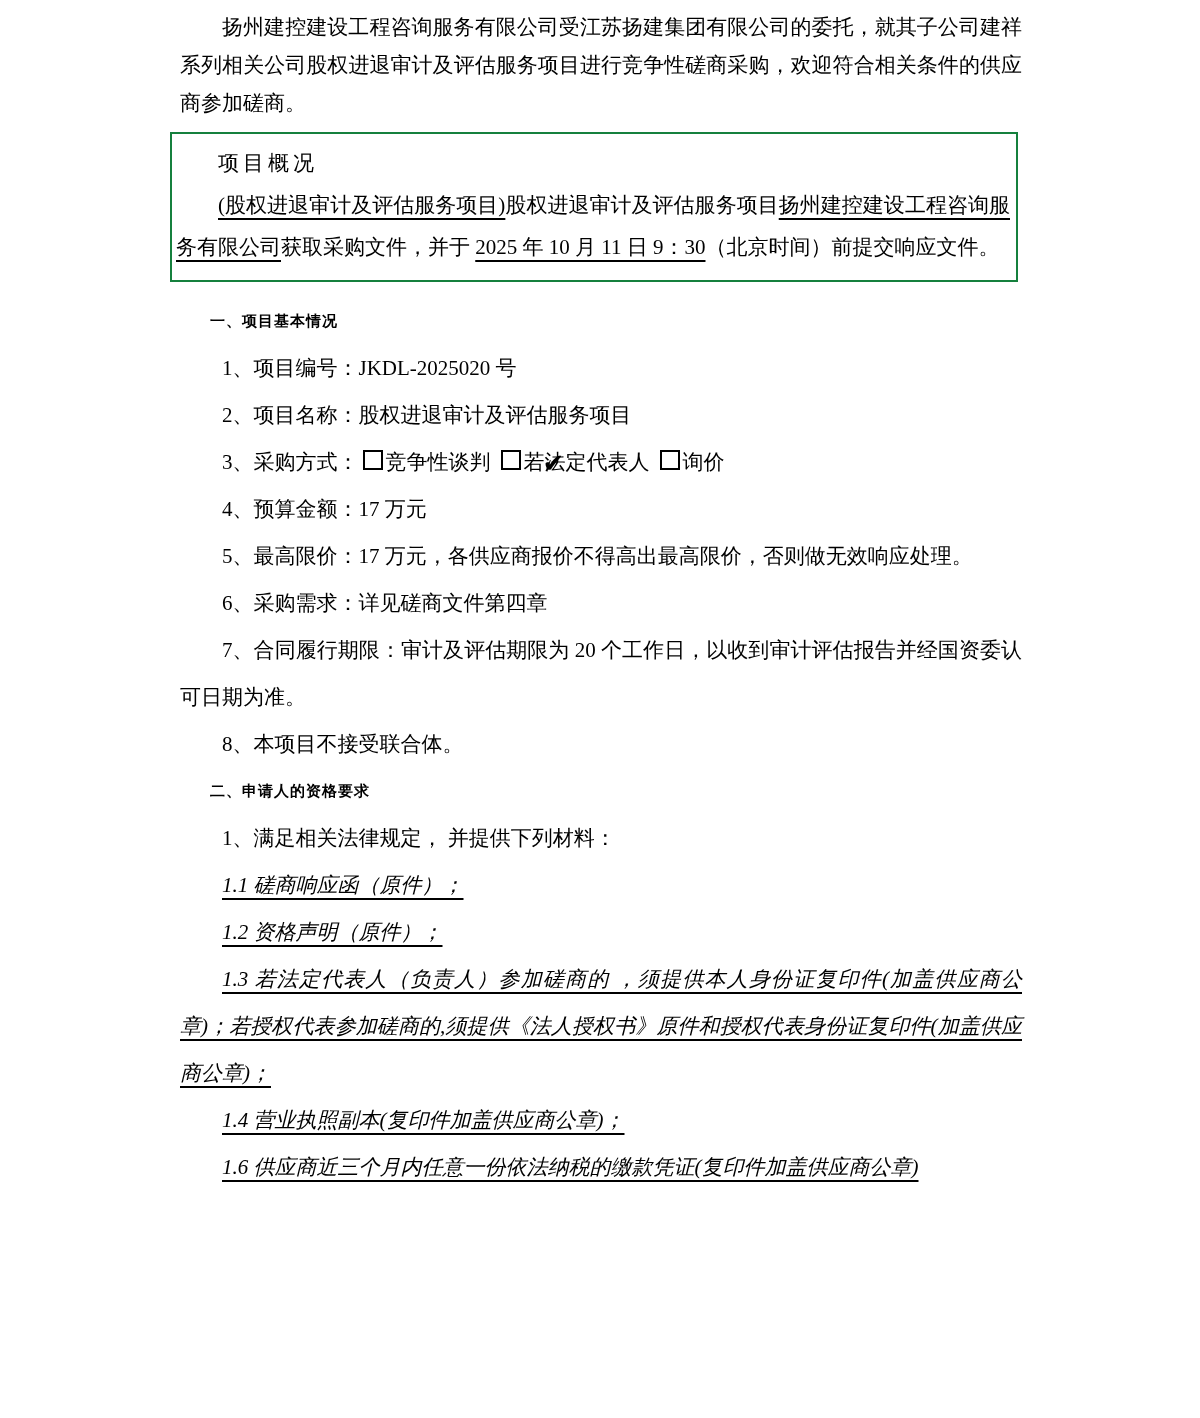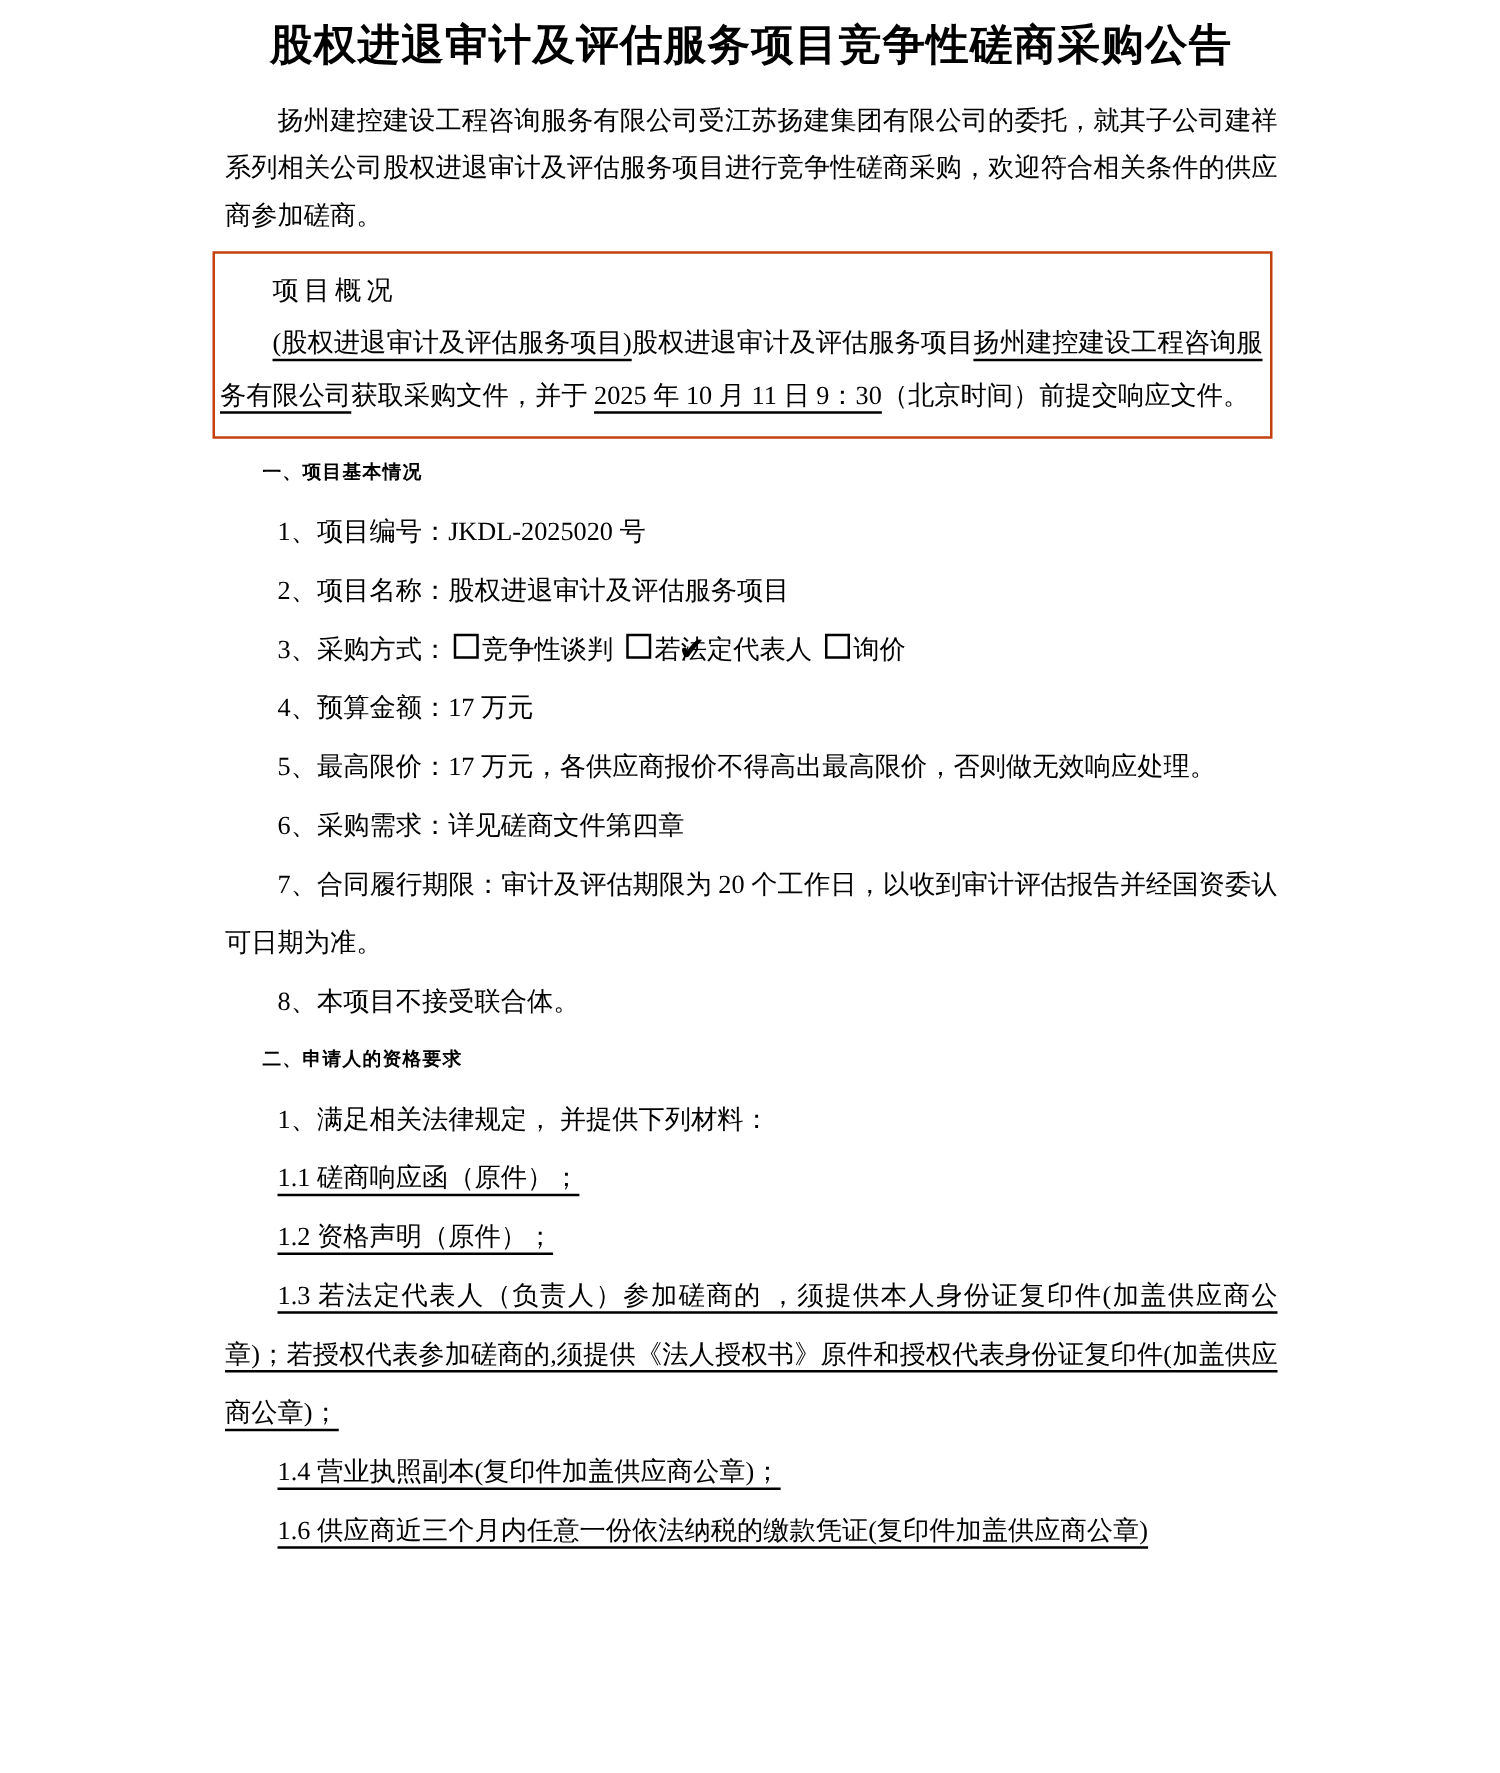--- a/index.html
+++ b/index.html
@@ -27,23 +27,23 @@
   }
   p { margin: 0; }
   .body-par {
     font-size: 21px;
     line-height: 38px;
     text-align: justify;
     text-justify: inter-character;
   }
   .indent { text-indent: 2em; }
   .overview-box {
-    border: 2px solid #c2410c;
+    border: 2px solid #15803d;
     width: 848px;
-    margin: 10px 0 4px -10px;
+    margin: 10px 0 16px -10px;
     padding: 8px 6px 12px 4px;
     box-sizing: border-box;
   }
   .box-par {
     font-size: 21px;
     line-height: 42px;
     text-align: justify;
     text-justify: inter-character;
   }
   .box-heading { letter-spacing: 4px; }
@@ -61,20 +61,21 @@
     letter-spacing: 1px;
   }
   .item {
     font-size: 21px;
     line-height: 47px;
     text-align: justify;
     text-justify: inter-character;
     text-indent: 2em;
   }
   .emph {
+    font-style: italic;
     text-decoration: underline;
     text-underline-offset: 6px;
     text-decoration-thickness: 1.5px;
   }
   .cbox {
     display: inline-block;
     width: 16px;
     height: 16px;
     border: 2px solid #000000;
     vertical-align: -1px;
@@ -91,21 +92,20 @@
     font-weight: bold;
     font-family: "DejaVu Sans", sans-serif;
     font-style: normal;
   }
 </style>
 </head>
 <body>
 
 <div class="page">
 
-  <h1 class="doc-title">股权进退审计及评估服务项目竞争性磋商采购公告</h1>
 
   <p class="body-par indent">扬州建控建设工程咨询服务有限公司受江苏扬建集团有限公司的委托，就其子公司建祥系列相关公司股权进退审计及评估服务项目进行竞争性磋商采购，欢迎符合相关条件的供应商参加磋商。</p>
 
   <div class="overview-box">
     <p class="box-par indent box-heading">项目概况</p>
     <p class="box-par indent"><span class="u">(股权进退审计及评估服务项目)</span><span>股权进退审计及评估服务项目</span><span class="u">扬州建控建设工程咨询服务有限公司</span><span>获取采购文件，并于 </span><span class="u">2025 年 10 月 11 日 9：30</span><span>（北京时间）前提交响应文件。</span></p>
   </div>
 
   <h2 class="sec-heading">一、项目基本情况</h2>
 

